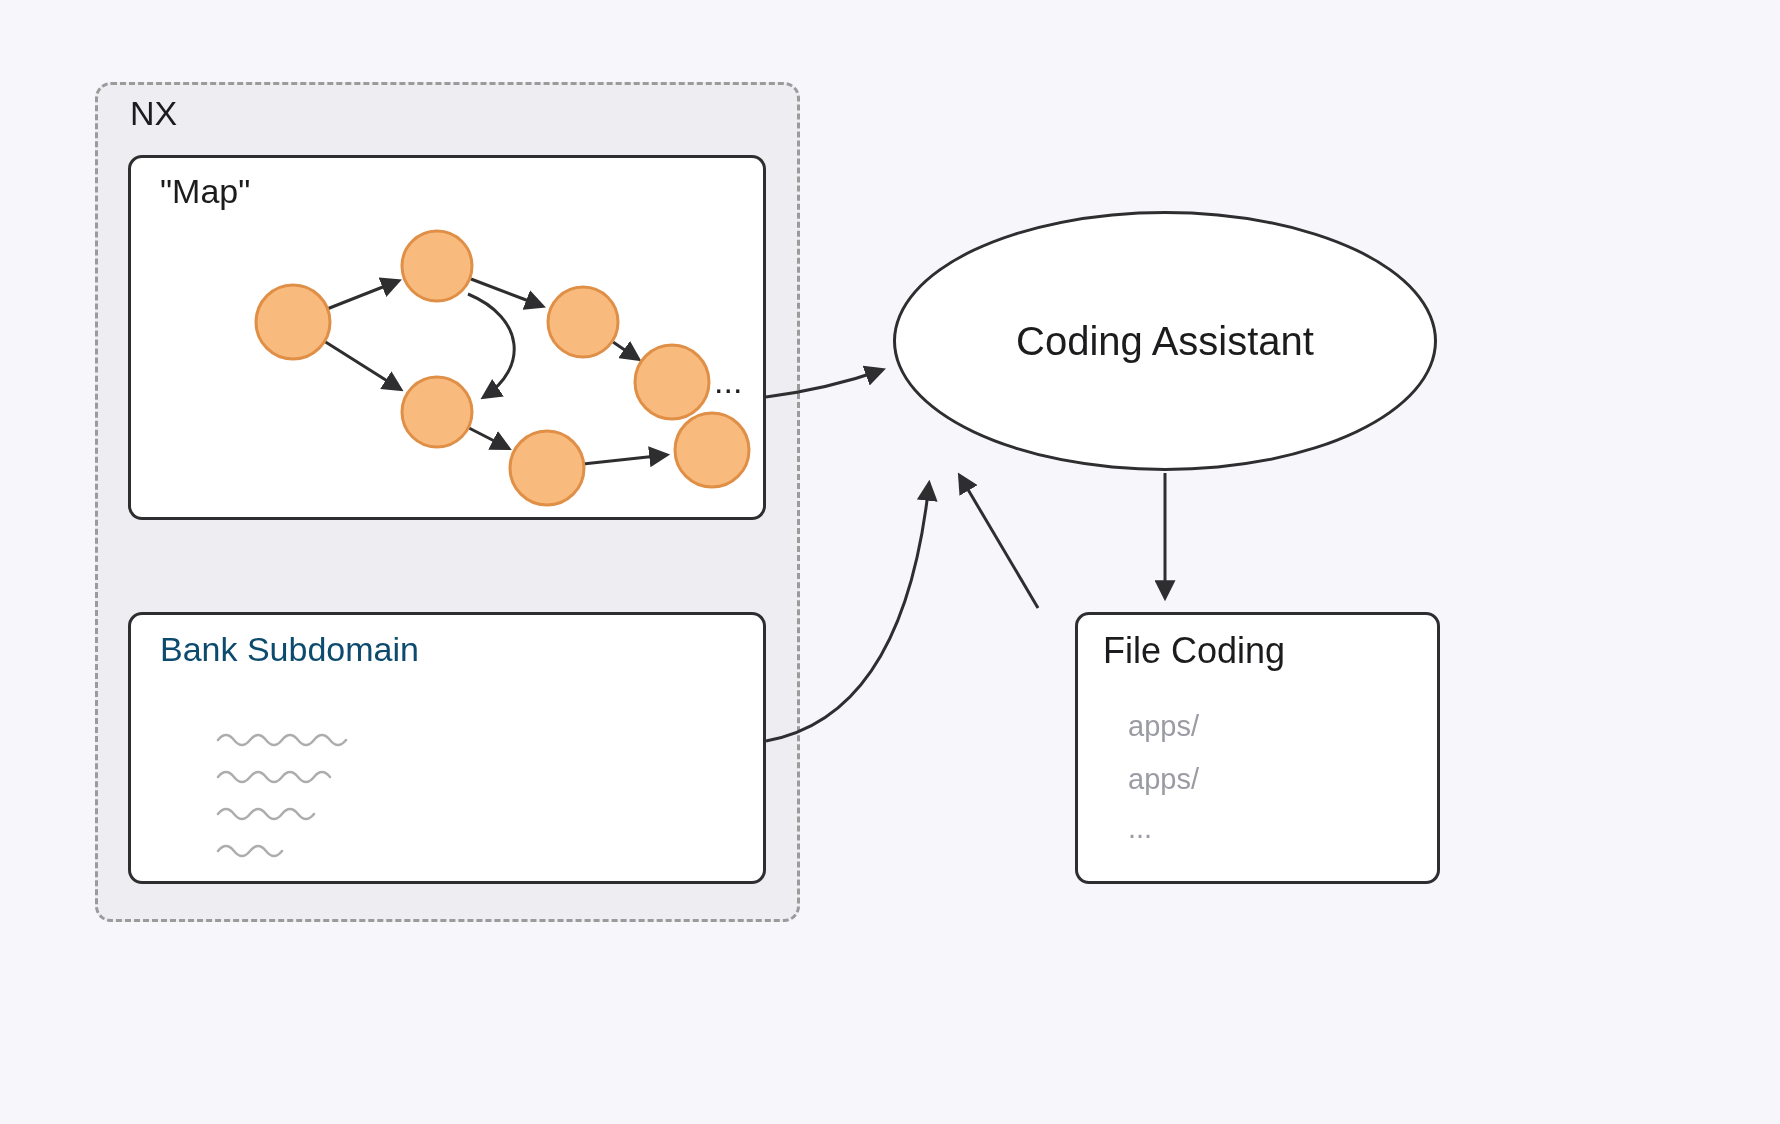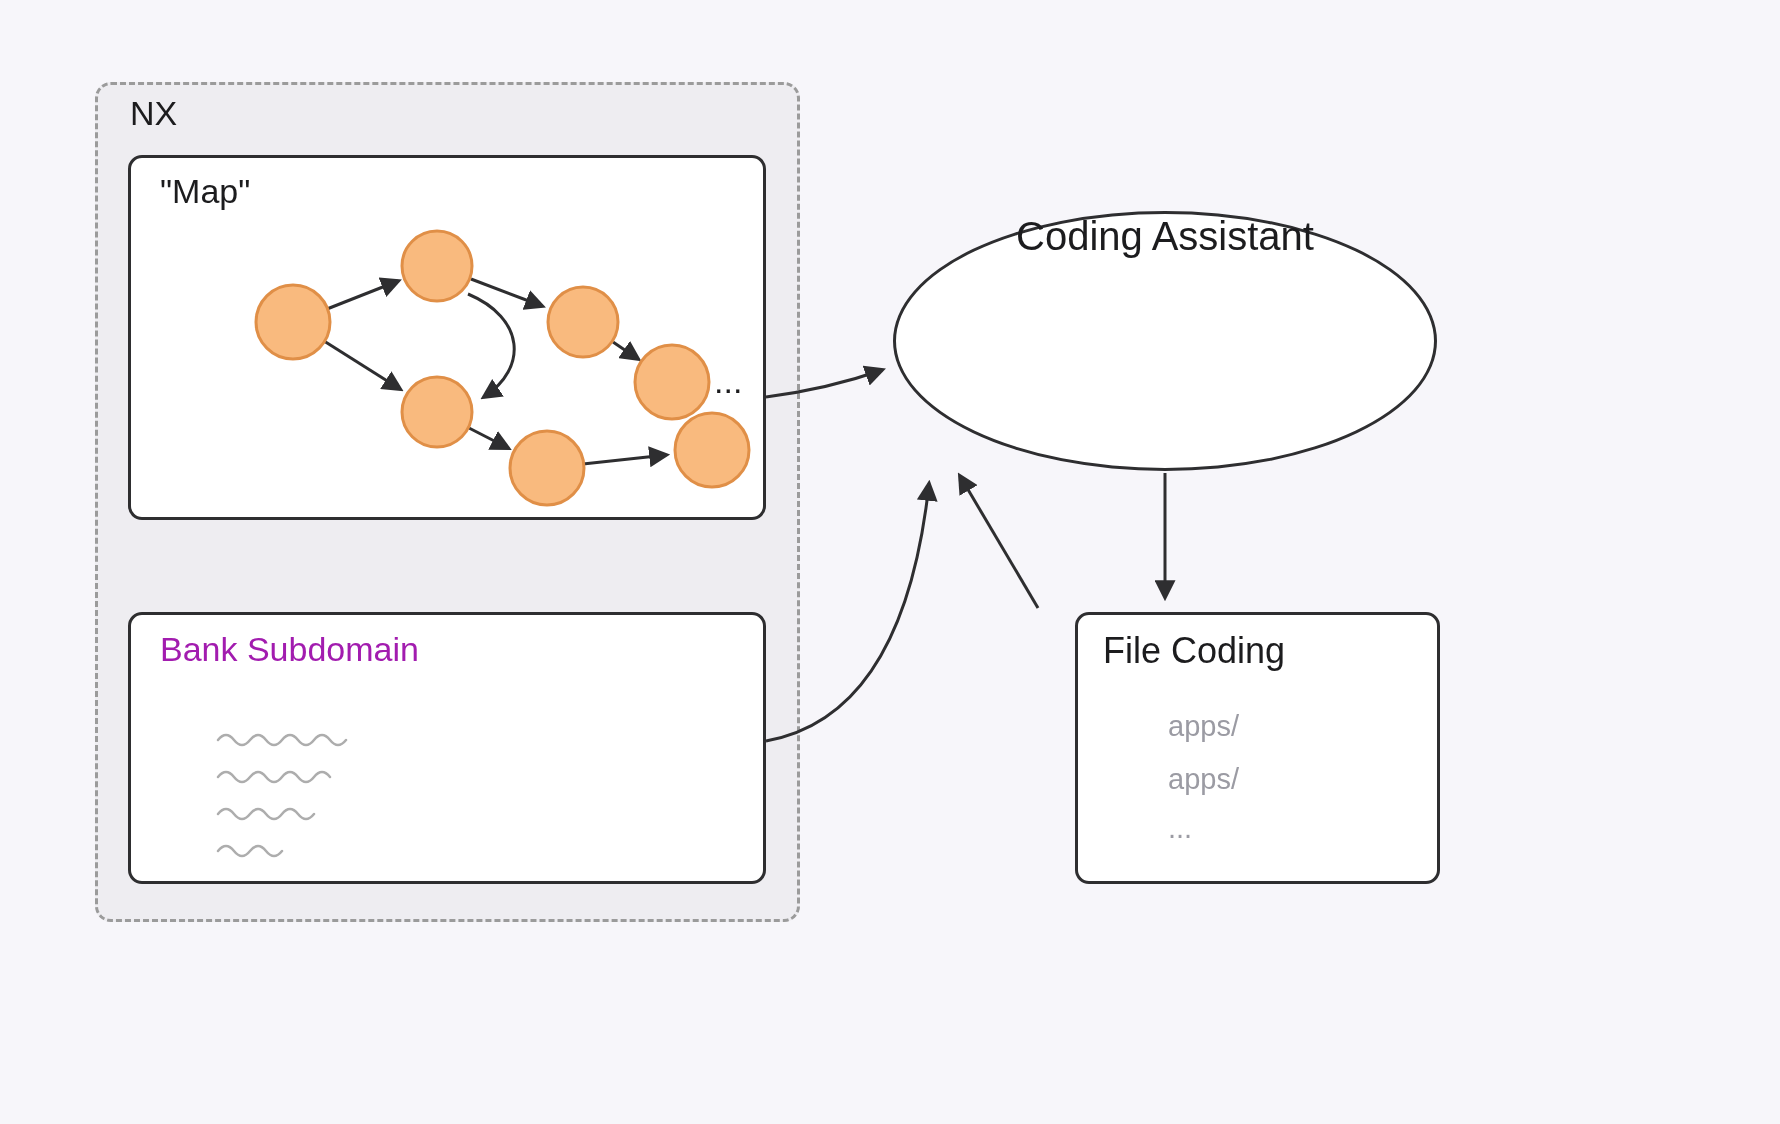--- a/index.html
+++ b/index.html
@@ -37,43 +37,43 @@
     background: #ffffff;
     border: 3px solid #2e2e30;
     border-radius: 14px;
     box-sizing: border-box;
   }
   #map-box  { left: 128px; top: 155px; width: 638px; height: 365px; }
   #bank-box { left: 128px; top: 612px; width: 638px; height: 272px; }
   #fs-box   { left: 1075px; top: 612px; width: 365px; height: 272px; }
 
   #map-title  { left: 160px; top: 172px; font-size: 34px; color: #1c1c1e; }
-  #bank-title { left: 160px; top: 630px; font-size: 34px; color: #a21caf; }
+  #bank-title { left: 160px; top: 630px; font-size: 34px; color: #0c4a6e; }
   #fs-title   { left: 1103px; top: 630px; font-size: 36px; color: #1c1c1e; }
 
-  .fs-item { left: 1128px; font-size: 29px; color: #9b9ba3; margin-left: 40px; }
+  .fs-item { left: 1128px; font-size: 29px; color: #9b9ba3; }
   #fs-item-0 { top: 710px; }
   #fs-item-1 { top: 763px; }
   #fs-item-2 { top: 812px; }
 
   #map-ellipsis {
     left: 714px; top: 362px;
     font-size: 34px; color: #1c1c1e;
   }
 
   
   #assistant-ellipse {
     left: 893px; top: 211px;
     width: 544px; height: 260px;
     background: #ffffff;
     border: 3px solid #2e2e30;
     border-radius: 50%;
     box-sizing: border-box;
     display: flex;
-    align-items: flex-start;
+    align-items: center;
     justify-content: center;
   }
   #assistant-label {
     font-size: 40px;
     color: #1c1c1e;
   }
 
   #diagram-svg {
     position: absolute;
     left: 0; top: 0;

